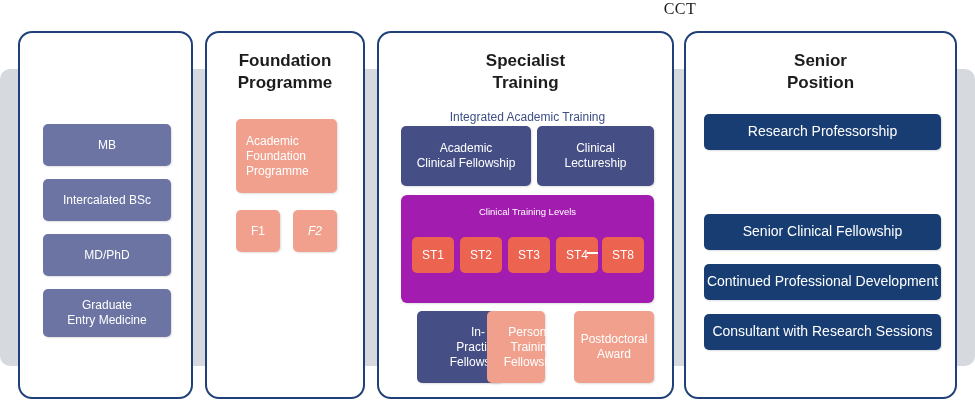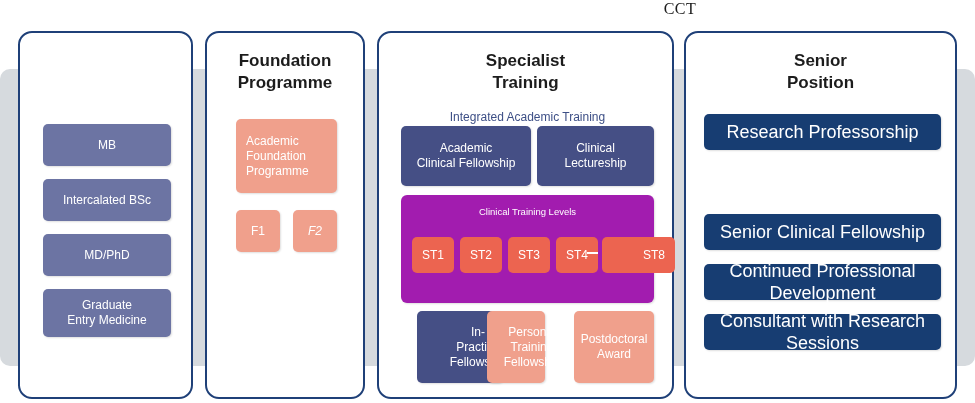--- a/index.html
+++ b/index.html
@@ -138,34 +138,34 @@
     display: flex;
     align-items: center;
     justify-content: center;
     color: #ffffff;
     font-size: 12px;
   }
   #stl-0 { left: 11px; }
   #stl-1 { left: 59px; }
   #stl-2 { left: 107px; }
   #stl-3 { left: 155px; }
-  #stl-4 { left: 201px; padding-left: 31px; }
+  #stl-4 { left: 201px; }
   #st-dash {
     position: absolute;
     left: 186px; top: 57px;
     width: 11px; height: 2px;
     background: #ffffff;
   }
 
   #st-ipf  { left: 38px;  top: 278px; width: 86px; height: 72px; padding-left: 36px; }
   #st-ptf  { left: 108px; top: 278px; width: 58px; height: 72px; padding-left: 32px; }
   #st-pda  { left: 195px; top: 278px; width: 80px; height: 72px; }
 
   
-  #col-4 .pill { left: 18px; width: 237px; height: 36px; font-size: 18px; }
+  #col-4 .pill { left: 18px; width: 237px; height: 36px; font-size: 14px; }
   #sp-0 { top: 81px;  }
   #sp-1 { top: 131px; }
   #sp-2 { top: 181px; }
   #sp-3 { top: 231px; }
   #sp-4 { top: 281px; }
 </style>
 </head>
 <body>
 
 <div id="canvas">

